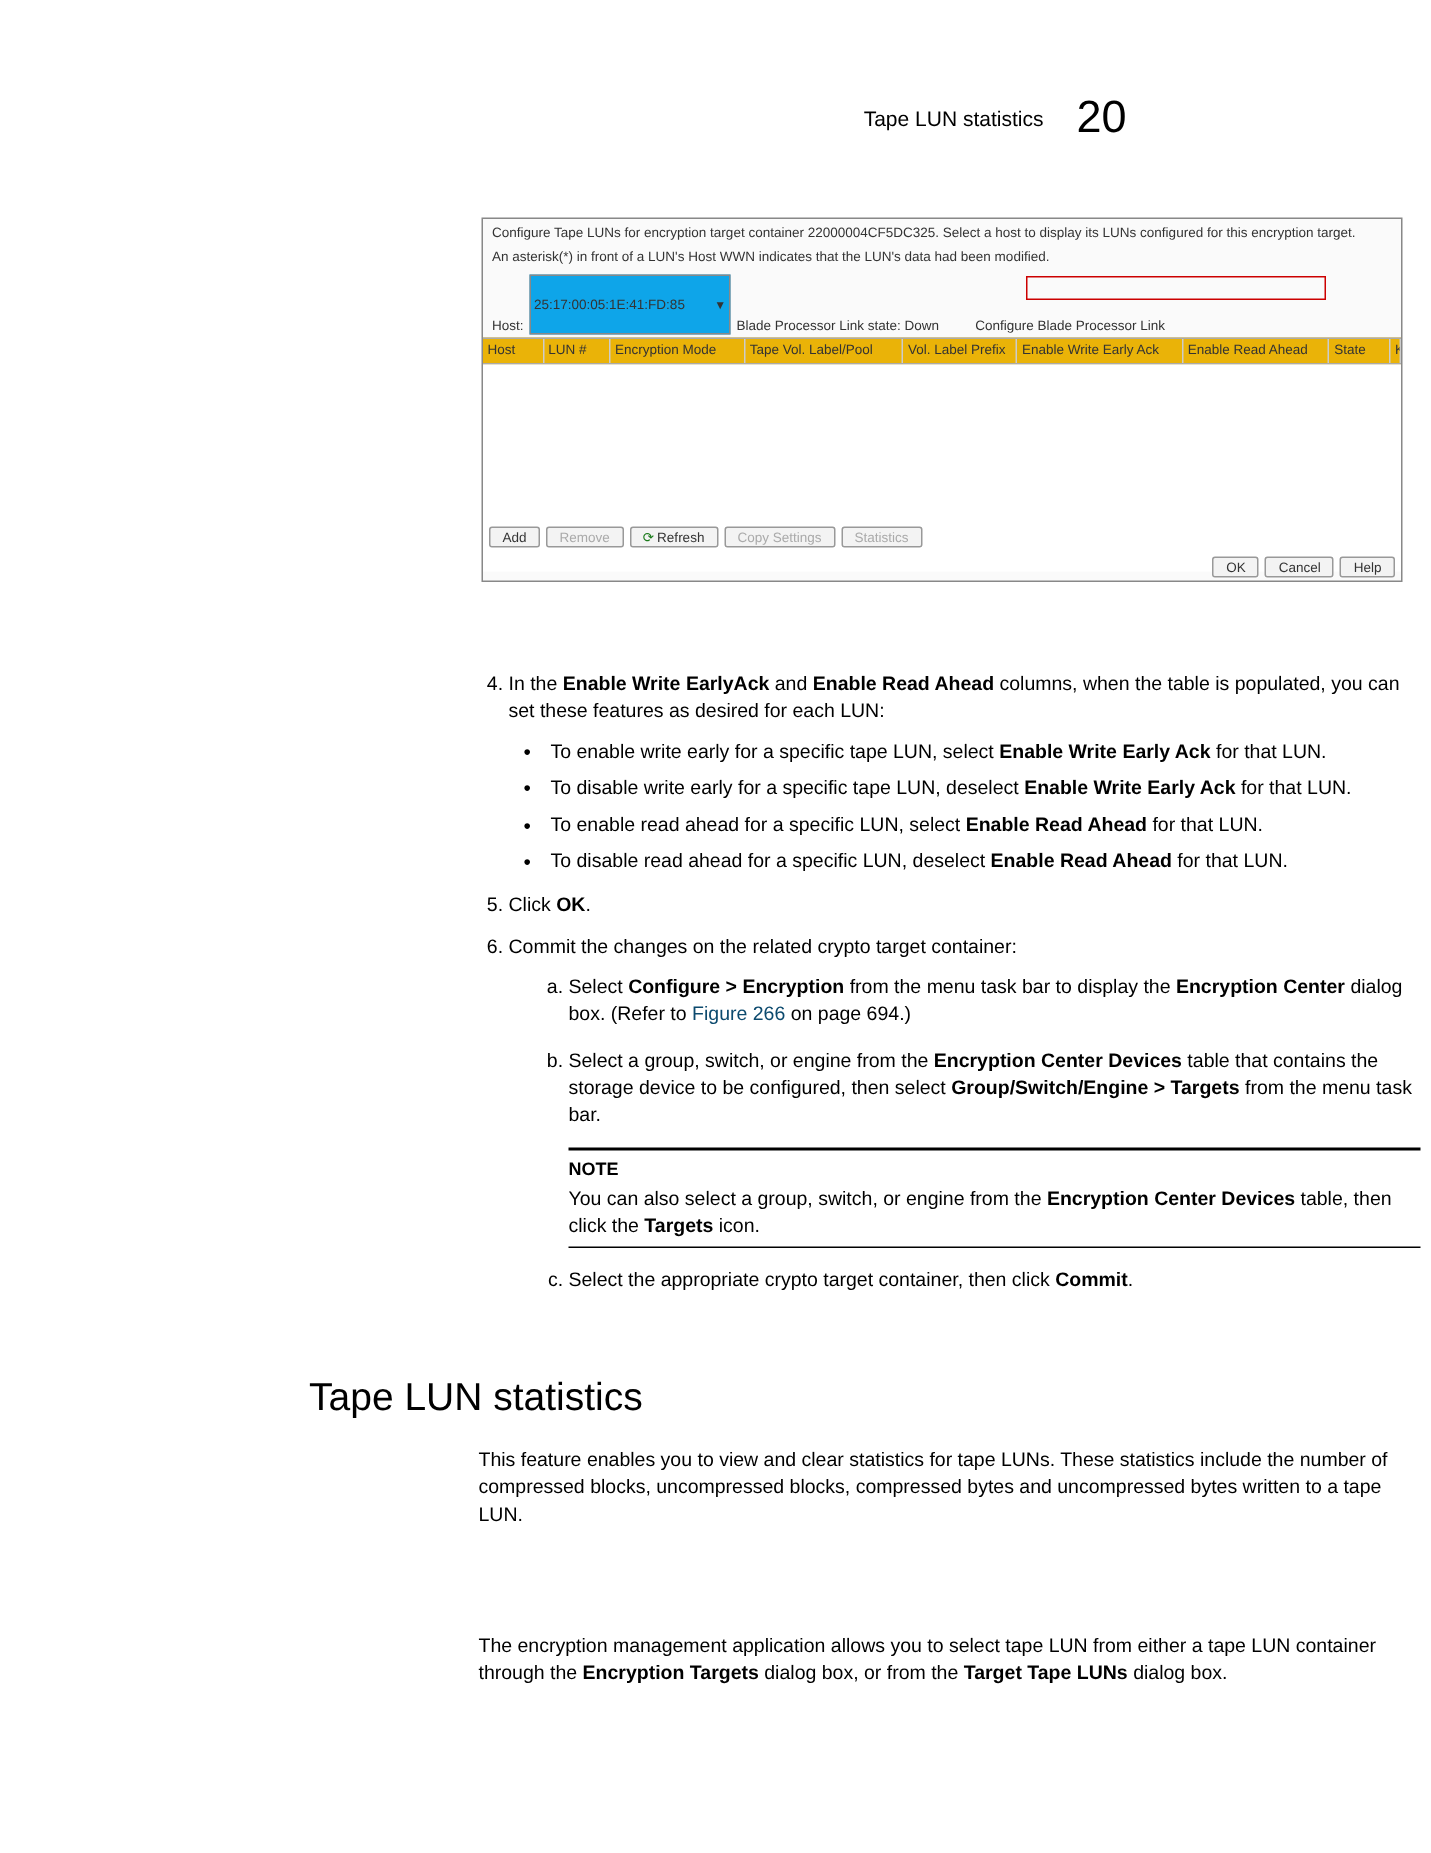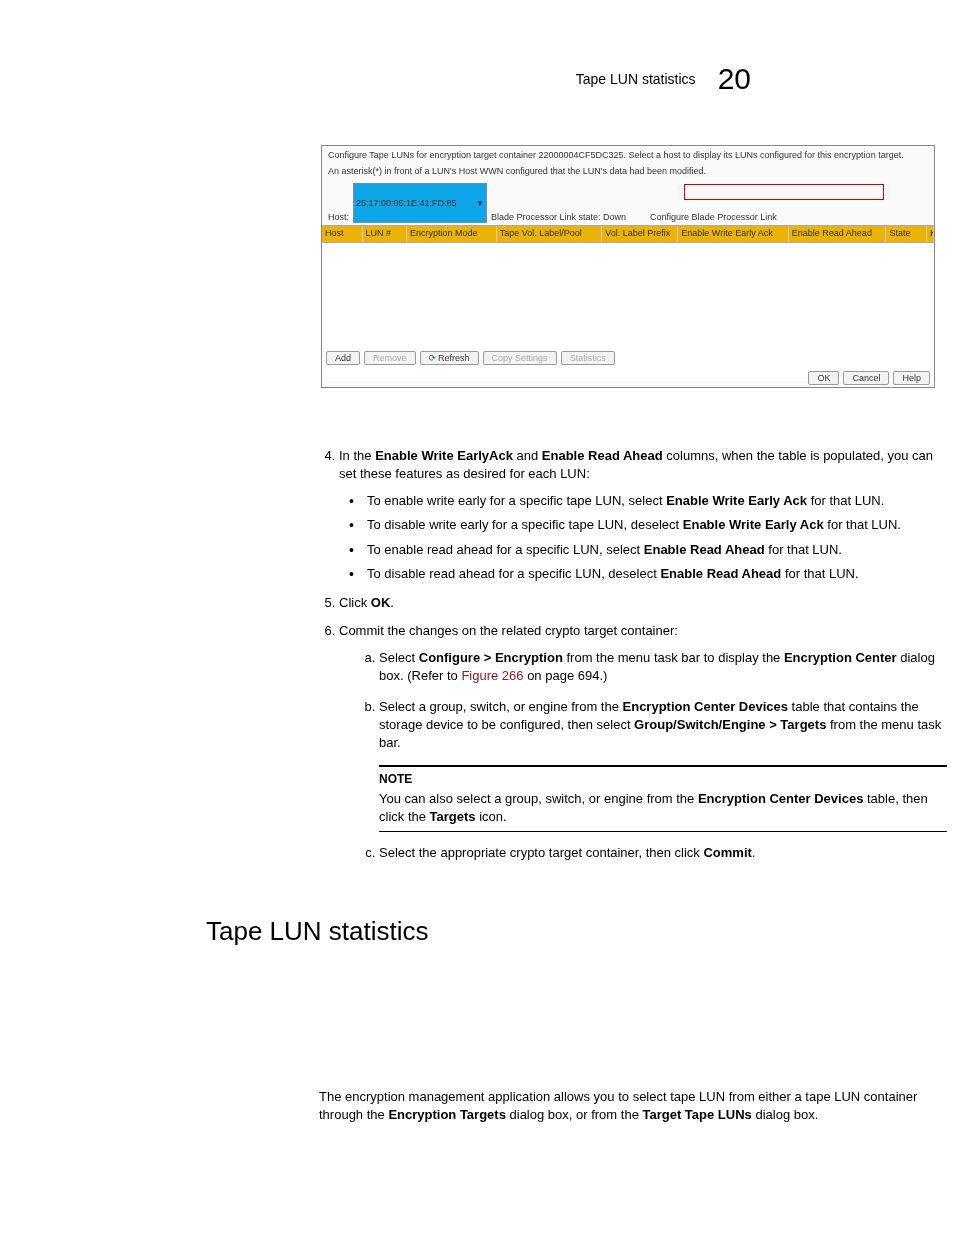--- a/index.html
+++ b/index.html
@@ -28,41 +28,41 @@
 .body{position:absolute;left:226px;top:447px;width:628px;font-size:13px;line-height:1.42}
 ol.num{list-style:decimal;margin:0 0 0 -2px;padding-left:22px}
 ol.num>li{margin:0 0 10px 0}
 ol.num>li::marker{font-weight:400}
 ul.dash{list-style:none;margin:8px 0 6px 0;padding-left:28px}
 ul.dash>li{position:relative;margin:6px 0}
 ul.dash>li:before{content:"\2022";position:absolute;left:-18px;font-size:14px}
 ol.alpha{list-style:lower-alpha;margin:8px 0 0 0;padding-left:40px}
 ol.alpha>li{margin:0 0 12px 0}
 .bold{font-weight:700}
-.link{color:#7f1d1d}
+.link{color:#0c4a6e}
 .note-rule-top{border-top:2px solid #000;margin-bottom:4px}
 .note-rule-bot{border-top:1px solid #000;margin-top:4px}
 .notehead{font-weight:700;font-size:12px;margin:2px 0}
 .spacer5{margin-left:4px}
 h2.section{position:absolute;left:113px;top:916px;font-size:26px;font-weight:400;margin:0}
 .para{position:absolute;left:226px;width:630px;font-size:13px;line-height:1.42}
 </style>
 </head>
 <body>
 
 <div class="page">
 
   <div class="running-head">
     <span class="title">Tape LUN statistics</span>
     <span class="chap">20</span>
   </div>
 
   <div class="figure">
     <div class="fig-instr">Configure Tape LUNs for encryption target container 22000004CF5DC325. Select a host to display its LUNs configured for this encryption target.</div>
-    <div class="fig-instr" style="padding-top:0">An asterisk(*) in front of a LUN's Host WWN configured that the LUN's data had been modified.</div>
+    <div class="fig-instr" style="padding-top:0">An asterisk(*) in front of a LUN's Host WWN indicates that the LUN's data had been modified.</div>
     <div class="fig-row">
       <span class="fig-label">Host:</span>
       <div class="fig-select">
         <span>25:17:00:05:1E:41:FD:85</span>
         <span class="caret">▼</span>
       </div>
       <span class="fig-label">Blade Processor Link state: Down</span>
       <span class="fig-link">Configure Blade Processor Link</span>
     </div>
     <div class="thead">
@@ -117,17 +117,18 @@
             <div class="note-rule-bot"></div>
           </li>
           <li><span>Select the appropriate crypto target container, then click </span><span class="bold">Commit</span><span>.</span></li>
         </ol>
       </li>
     </ol>
   </div>
 
   <h2 class="section">Tape LUN statistics</h2>
 
+  <div class="para" style="top:964px">This feature enables you to view and clear statistics for tape LUNs. These statistics include the number of compressed blocks, uncompressed blocks, compressed bytes and uncompressed bytes written to a tape LUN.</div>
   <div class="para" style="top:1088px">
     <span>The encryption management application allows you to select tape LUN from either a tape LUN container through the </span><span class="bold">Encryption Targets</span><span> dialog box, or from the </span><span class="bold">Target Tape LUNs</span><span> dialog box.</span>
   </div>
 
 </div>
 
 </body></html>

